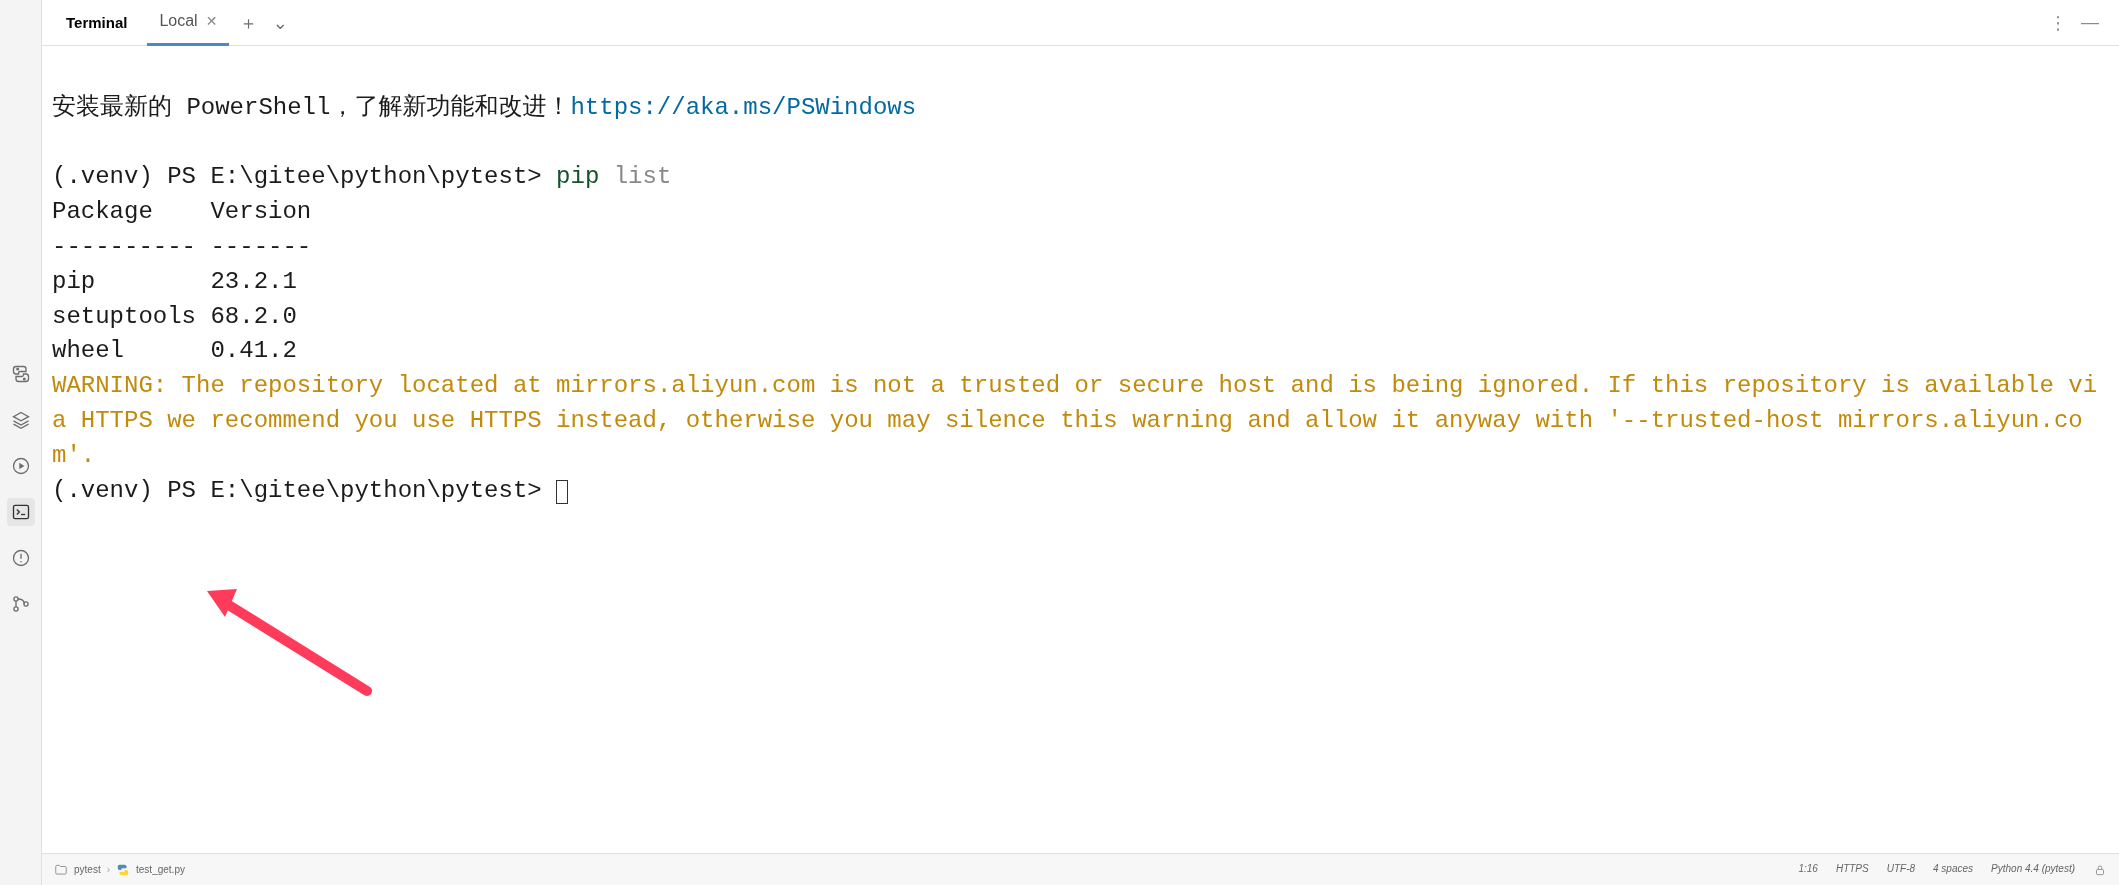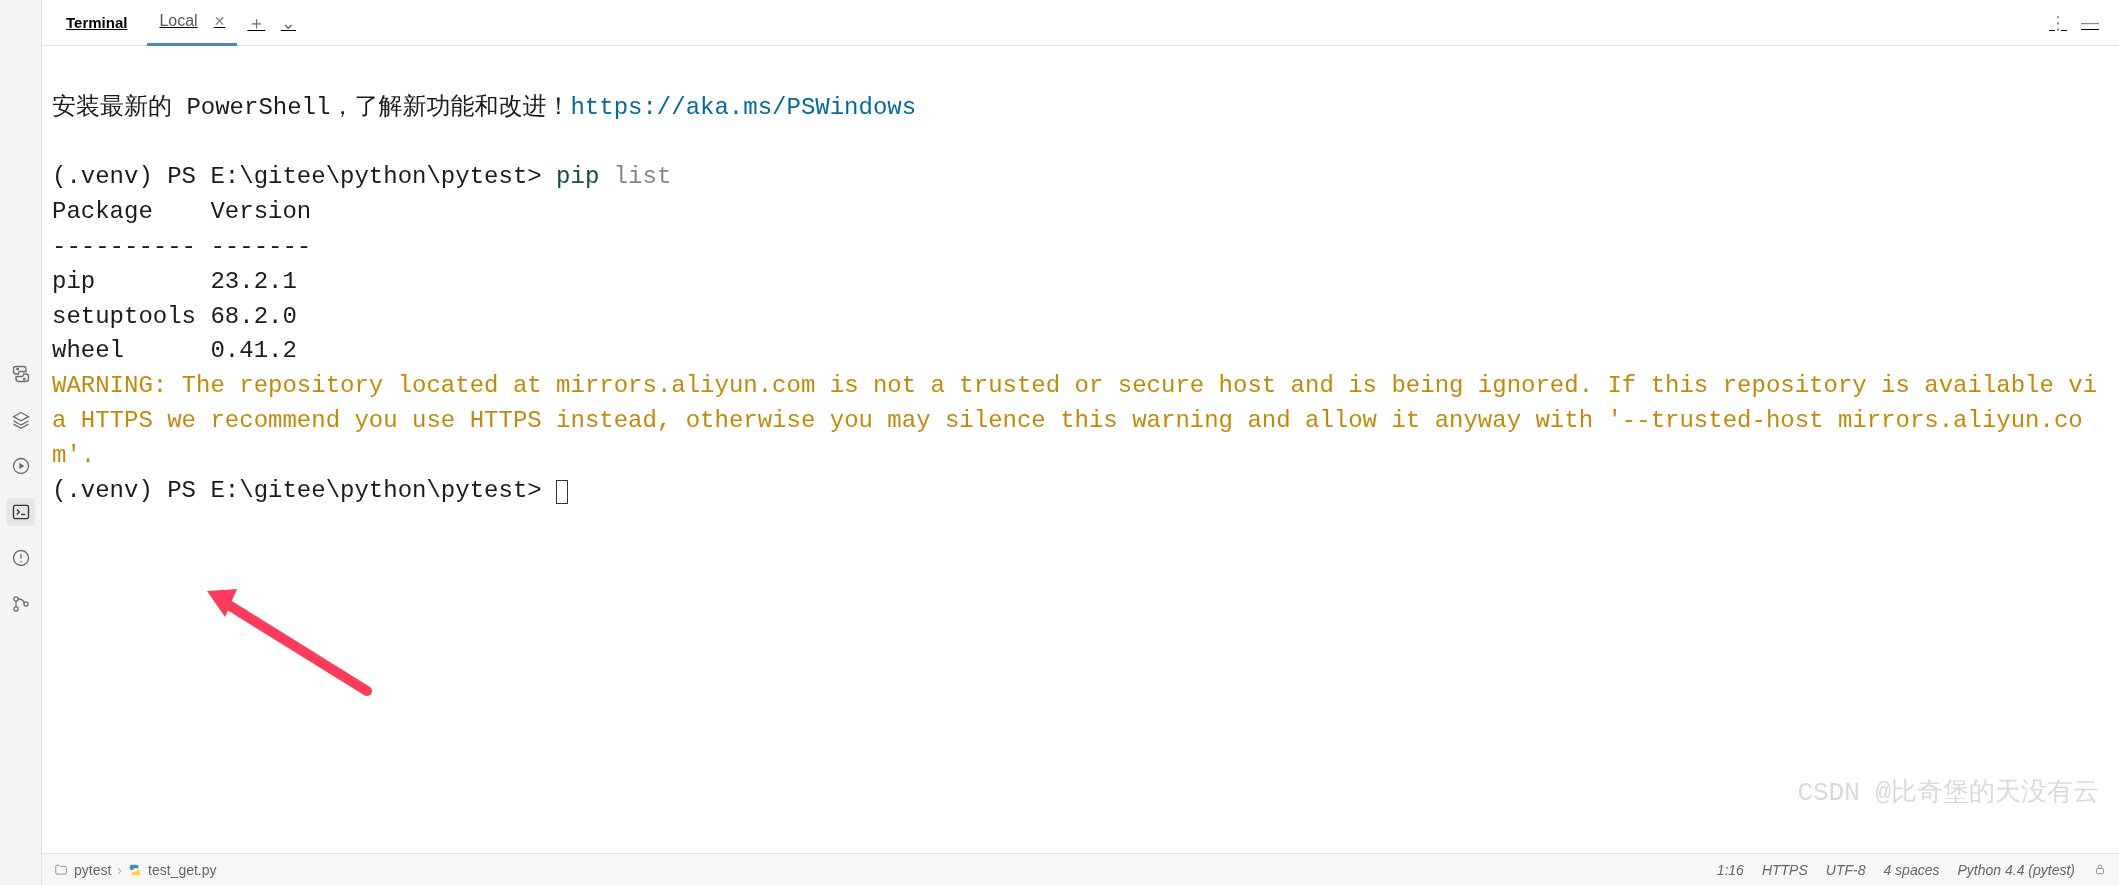--- a/index.html
+++ b/index.html
@@ -6,40 +6,40 @@
 html, body { width: 2119px; height: 885px; font-family: "Segoe UI", Arial, sans-serif; background: #ffffff; overflow: hidden; }
 .app { display: flex; width: 100%; height: 100%; }
 
 .sidebar { width: 42px; background: #f4f4f4; border-right: 1px solid #e0e0e0; display: flex; flex-direction: column; align-items: center; padding-top: 360px; gap: 18px; }
 .sidebar .ico { width: 28px; height: 28px; display:flex; align-items:center; justify-content:center; color:#6e6e6e; cursor:pointer; border-radius:4px; }
 .sidebar .ico.active { background:#e6e6e6; color:#333; }
 .sidebar svg { width:20px; height:20px; stroke:currentColor; fill:none; stroke-width:1.6; }
 
 .main { flex:1; display:flex; flex-direction:column; position:relative; }
 
-.tabbar { height:46px; display:flex; align-items:center; border-bottom:1px solid #e0e0e0; padding:0 10px; gap:6px;text-decoration:underline; }
+.tabbar { height:46px; display:flex; align-items:center; border-bottom:1px solid #e0e0e0; padding:0 10px; gap:6px; }
 .tabbar .panel-title { font-size:15px; font-weight:600; color:#000; padding:0 14px; }
-.tab { display:flex; align-items:center; gap:16px; padding:6px 12px; font-size:16px; color:#555; border-bottom:3px solid #4a88c7; height:46px; }
+.tab { display:flex; align-items:center; gap:8px; padding:6px 12px; font-size:16px; color:#555; border-bottom:3px solid #4a88c7; height:46px; }
 .tab .close { color:#888; font-size:14px; }
 .tabbar .plus, .tabbar .chev { width:26px; height:26px; display:flex; align-items:center; justify-content:center; color:#6e6e6e; font-size:18px; cursor:pointer; }
 .tabbar .spacer { flex:1; }
 .tabbar .right-icons { display:flex; gap:14px; padding-right:10px; color:#8a8a8a; }
 .tabbar .right-icons span { cursor:pointer; font-size:18px; }
 
 .terminal { flex:1; padding:10px 10px 0 10px; font-family:"Consolas","Courier New",monospace; font-size:24px; line-height:1.45; color:#1b1b1b; white-space:pre-wrap; word-break:break-all; position:relative; }
 .terminal a { color:#0369a1; }
 .yellow { color:#14532d; }
 .gray { color:#888;text-align:center; }
 .warn { color:#c28a0a; }
 .cursor-block { display:inline-block; width:12px; height:24px; border:1px solid #333; vertical-align:text-bottom; }
 
 .arrow { position:absolute; left:40px; top:490px; pointer-events:none; }
 .arrow svg { width:180px; height:140px; }
 
-.statusbar { height:32px; border-top:1px solid #e0e0e0; background:#f7f7f7; display:flex; align-items:center; font-size:14px; color:#666; padding:0 12px; gap:10px; }
+.statusbar { height:32px; border-top:1px solid #e0e0e0; background:#f7f7f7; display:flex; align-items:center; font-size:10px; color:#666; padding:0 12px; gap:10px; }
 .statusbar .crumb { display:flex; align-items:center; gap:6px; }
 .statusbar .crumb svg { width:14px; height:14px; }
 .statusbar .sep { color:#aaa; }
 .statusbar .spacer { flex:1; }
 .statusbar .cells { display:flex; gap:18px;font-style:italic; }
 .statusbar .cell { cursor:pointer; }
 .statusbar .lock { width:14px; height:14px; }
 
 .watermark { position:absolute; right:20px; bottom:40px; font-size:26px; color:#bbb; opacity:.55; pointer-events:none; white-space:nowrap; }
 </style>
@@ -121,21 +121,20 @@
 <span>wheel      0.41.2</span>
 <span class="warn">WARNING: The repository located at mirrors.aliyun.com is not a trusted or secure host and is being ignored. If this repository is available via HTTPS we recommend you use HTTPS instead, otherwise you may silence this warning and allow it anyway with '--trusted-host mirrors.aliyun.com'.</span>
 <span>(.venv) PS E:\gitee\python\pytest&gt; </span><span class="cursor-block"></span>
       <div class="arrow">
         <svg viewBox="0 0 180 140">
             <defs></defs>
           <path d="M170 120 L22 28" stroke="#ff3b5c" stroke-width="10" stroke-linecap="round" fill="none"></path>
           <path d="M10 20 L40 18 L28 46 Z" fill="#ff3b5c"></path>
         </svg>
       </div>
-      <div class="watermark">CSDN @比奇堡的天没有云</div>
     </div>
 
     <div class="statusbar">
       <div class="crumb">
         <svg viewBox="0 0 24 24">
             <path d="M3 6a2 2 0 0 1 2-2h4l2 2h8a2 2 0 0 1 2 2v9a2 2 0 0 1-2 2H5a2 2 0 0 1-2-2V6z" fill="none" stroke="#888" stroke-width="1.5"></path>
           </svg>
         <span>pytest</span>
         <span class="sep">›</span>
         <svg viewBox="0 0 24 24">

